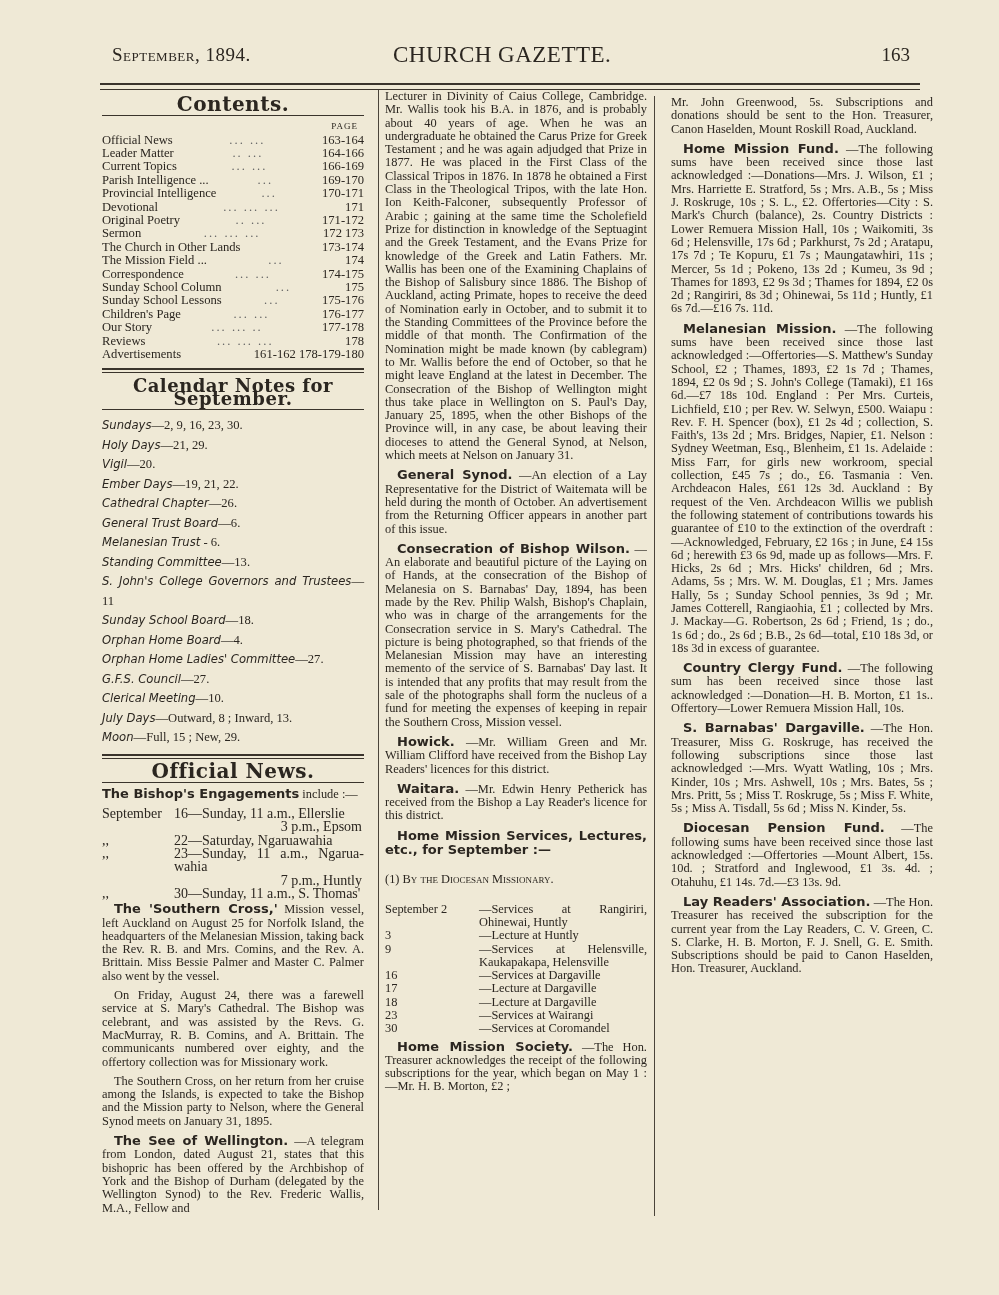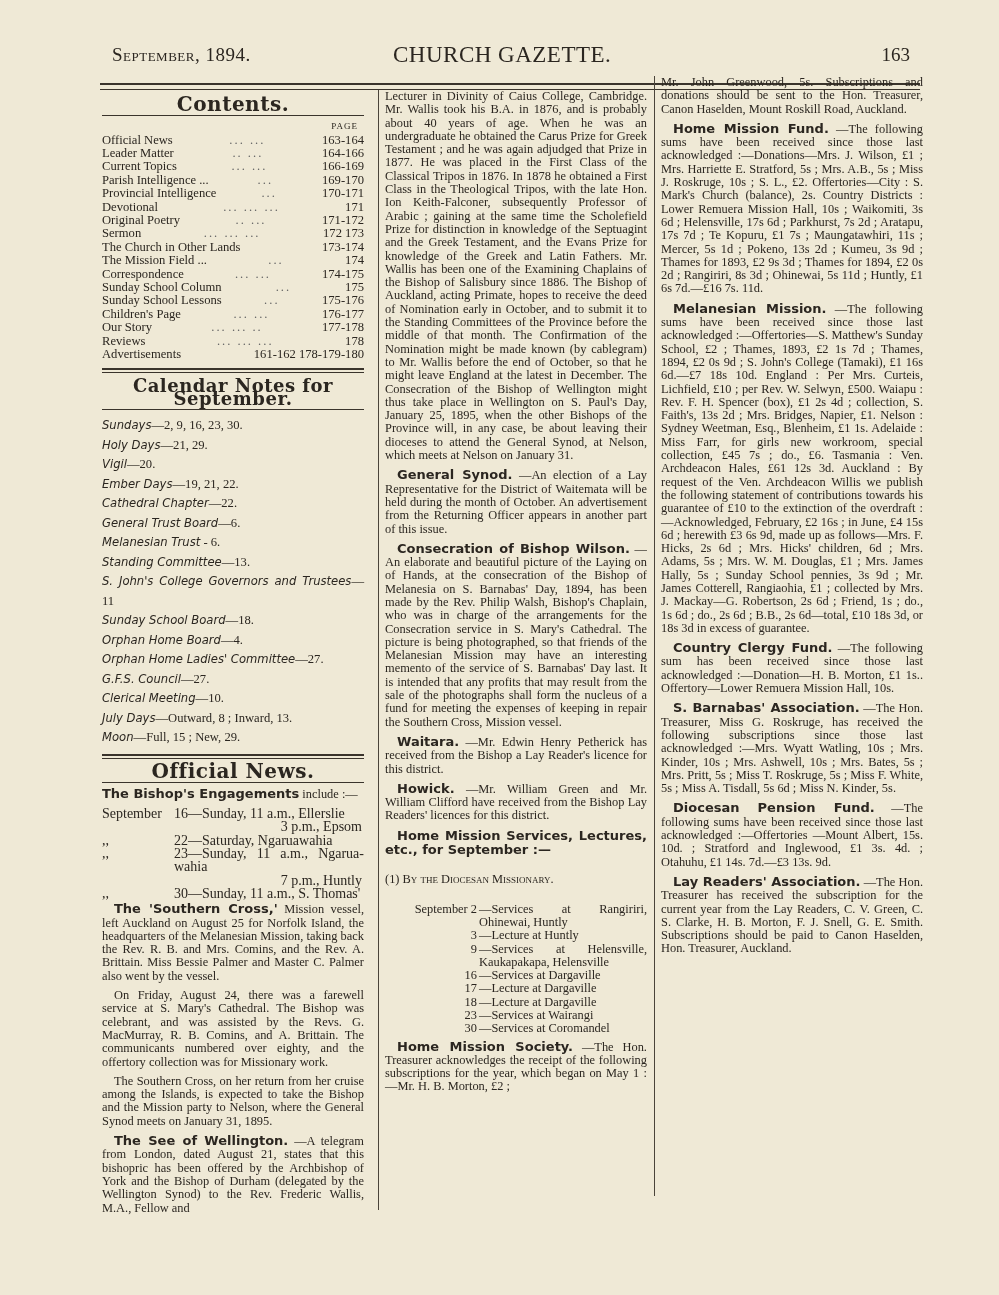--- a/index.html
+++ b/index.html
@@ -13,41 +13,41 @@
   .page { position: absolute; left: 100px; top: 0; width: 830px; height: 1295px; }
   .header { position: absolute; top: 44px; left: 0; width: 830px; height: 30px; }
   .hdr-left { position: absolute; left: 12px; top: 0; font-size: 19px; letter-spacing: 0.5px; font-variant: small-caps; }
   .hdr-center { position: absolute; left: 293px; top: -2px; font-size: 23px; letter-spacing: 0.5px; }
   .hdr-right { position: absolute; right: 20px; top: 0; font-size: 19px; }
   .hdr-rule { position: absolute; top: 83px; left: 0; width: 820px; height: 4px; border-top: 2px solid #3a342c; border-bottom: 1px solid #3a342c; }
 
   .col { position: absolute; top: 92px; font-size: 12.4px; line-height: 13.3px; text-align: justify; }
   .col1 { left: 2px; width: 262px; }
   .col2 { left: 278px; width: 262px; border-left: 1px solid #4a443a; padding-left: 6px; top: 90px; height: 1120px; }
-  .col3 { left: 554px; width: 262px; border-left: 1px solid #4a443a; padding-left: 6px; top: 76px; height: 1120px; }
+  .col3 { left: 554px; width: 262px; border-left: 1px solid #4a443a; padding-left: 16px; top: 96px; height: 1120px; }
   .section-title { text-align: center; font-family: "DejaVu Serif", serif; font-weight: bold; font-size: 20px; margin: 6px 0 4px 0; letter-spacing: 0.5px; }
   .thin-rule { border-top: 1px solid #3a342c; margin: 4px 0; }
   .double-rule { border-top: 2px solid #3a342c; border-bottom: 1px solid #3a342c; height: 2px; margin: 6px 0; }
 
   .toc-head { text-align: right; font-size: 9px; letter-spacing: 1px; margin-right: 6px; }
   .toc-row { display: flex; justify-content: space-between; font-size: 12.6px; line-height: 13.4px; }
   .toc-row .dots { flex: 1; color: #666; padding: 0 6px; text-align: center; letter-spacing: 2px; }
 
   .cal-item { font-size: 12.6px; line-height: 19.5px; }
   .cal-item i { font-family: "DejaVu Sans", sans-serif; font-style: oblique; font-size: 11.6px; }
 
   p { margin: 0 0 6px 0; text-indent: 12px; }
   p.noind { text-indent: 0; }
   .head-run { font-family: "DejaVu Sans", sans-serif; font-weight: bold; font-size: 13px; }
   .eng-row { display: flex; font-size: 14px; line-height: 13.3px; }
   .eng-row .a { width: 72px; }
   .eng-row .b { flex: 1; }
   .indent-r { text-align: right; padding-right: 2px; }
   .svc-row { display: flex; line-height: 13.3px; }
-  .svc-row .a { width: 92px; text-align: right; padding-right: 2px; }
+  .svc-row .a { width: 92px; padding-right: 2px; }
   .svc-row .b { flex: 1; }
   .center-caps { text-align: left; font-variant: small-caps; margin: 16px 0; }
 </style>
 </head>
 <body>
 
 <div class="page">
 
   <div class="header">
     <span class="hdr-left">September, 1894.</span>
@@ -149,21 +149,21 @@
       </div>
     <div class="double-rule"></div>
 
     <div class="section-title" style="font-size:18px">Calendar Notes for September.</div>
     <div class="thin-rule"></div>
     <div id="cal" style="margin-top:6px">
         <div class="cal-item"><i>Sundays</i><span>—2, 9, 16, 23, 30.</span></div>
         <div class="cal-item"><i>Holy Days</i><span>—21, 29.</span></div>
         <div class="cal-item"><i>Vigil</i><span>—20.</span></div>
         <div class="cal-item"><i>Ember Days</i><span>—19, 21, 22.</span></div>
-        <div class="cal-item"><i>Cathedral Chapter</i><span>—22.</span></div>
+        <div class="cal-item"><i>Cathedral Chapter</i><span>—26.</span></div>
         <div class="cal-item"><i>General Trust Board</i><span>—6.</span></div>
         <div class="cal-item"><i>Melanesian Trust</i><span> - 6.</span></div>
         <div class="cal-item"><i>Standing Committee</i><span>—13.</span></div>
         <div class="cal-item"><i>S. John's College Governors and Trustees</i><span>—11</span></div>
         <div class="cal-item"><i>Sunday School Board</i><span>—18.</span></div>
         <div class="cal-item"><i>Orphan Home Board</i><span>—4.</span></div>
         <div class="cal-item"><i>Orphan Home Ladies' Committee</i><span>—27.</span></div>
         <div class="cal-item"><i>G.F.S. Council</i><span>—27.</span></div>
         <div class="cal-item"><i>Clerical Meeting</i><span>—10.</span></div>
         <div class="cal-item"><i>July Days</i><span>—Outward, 8 ; Inward, 13.</span></div>
@@ -221,27 +221,27 @@
     <p class="noind">Lecturer in Divinity of Caius College, Cambridge. Mr. Wallis took his B.A. in 1876, and is probably about 40 years of age. When he was an undergraduate he obtained the Carus Prize for Greek Testament ; and he was again adjudged that Prize in 1877. He was placed in the First Class of the Classical Tripos in 1876. In 1878 he obtained a First Class in the Theological Tripos, with the late Hon. Ion Keith-Falconer, subsequently Professor of Arabic ; gaining at the same time the Scholefield Prize for distinction in knowledge of the Septuagint and the Greek Testament, and the Evans Prize for knowledge of the Greek and Latin Fathers. Mr. Wallis has been one of the Examining Chaplains of the Bishop of Salisbury since 1886. The Bishop of Auckland, acting Primate, hopes to receive the deed of Nomination early in October, and to submit it to the Standing Committees of the Province before the middle of that month. The Confirmation of the Nomination might be made known (by cablegram) to Mr. Wallis before the end of October, so that he might leave England at the latest in December. The Consecration of the Bishop of Wellington might thus take place in Wellington on S. Paul's Day, January 25, 1895, when the other Bishops of the Province will, in any case, be about leaving their dioceses to attend the General Synod, at Nelson, which meets at Nelson on January 31.</p>
     <p>
       <span class="head-run">General Synod.</span>
       <span>—An election of a Lay Representative for the District of Waitemata will be held during the month of October. An advertisement from the Returning Officer appears in another part of this issue.</span>
     </p>
     <p>
       <span class="head-run">Consecration of Bishop Wilson.</span>
       <span>—An elaborate and beautiful picture of the Laying on of Hands, at the consecration of the Bishop of Melanesia on S. Barnabas' Day, 1894, has been made by the Rev. Philip Walsh, Bishop's Chaplain, who was in charge of the arrangements for the Consecration service in S. Mary's Cathedral. The picture is being photographed, so that friends of the Melanesian Mission may have an interesting memento of the service of S. Barnabas' Day last. It is intended that any profits that may result from the sale of the photographs shall form the nucleus of a fund for meeting the expenses of keeping in repair the Southern Cross, Mission vessel.</span>
     </p>
     <p>
+      <span class="head-run">Howick.</span>
+      <span>—Mr. William Green and Mr. William Clifford have received from the Bishop Lay Readers' licences for this district.</span>
+    </p>
+    <p>
       <span class="head-run">Waitara.</span>
       <span>—Mr. Edwin Henry Petherick has received from the Bishop a Lay Reader's licence for this district.</span>
     </p>
-    <p>
-      <span class="head-run">Howick.</span>
-      <span>—Mr. William Green and Mr. William Clifford have received from the Bishop Lay Readers' licences for this district.</span>
-    </p>
     <p class="noind" style="text-indent:12px">
       <span class="head-run">Home Mission Services, Lectures, etc., for September :—</span>
     </p>
     <div class="center-caps">(1) By the Diocesan Missionary.</div>
     <div id="svc" style="margin-bottom:4px">
         <div class="svc-row">
           <span class="a">September 2</span>
           <span class="b">—Services at Rangiriri, Ohinewai, Huntly</span>
         </div>
         <div class="svc-row">
@@ -287,21 +287,21 @@
     </p>
     <p>
       <span class="head-run">Melanesian Mission.</span>
       <span>—The following sums have been received since those last acknowledged :—Offertories—S. Matthew's Sunday School, £2 ; Thames, 1893, £2 1s 7d ; Thames, 1894, £2 0s 9d ; S. John's College (Tamaki), £1 16s 6d.—£7 18s 10d. England : Per Mrs. Curteis, Lichfield, £10 ; per Rev. W. Selwyn, £500. Waiapu : Rev. F. H. Spencer (box), £1 2s 4d ; collection, S. Faith's, 13s 2d ; Mrs. Bridges, Napier, £1. Nelson : Sydney Weetman, Esq., Blenheim, £1 1s. Adelaide : Miss Farr, for girls new workroom, special collection, £45 7s ; do., £6. Tasmania : Ven. Archdeacon Hales, £61 12s 3d. Auckland : By request of the Ven. Archdeacon Willis we publish the following statement of contributions towards his guarantee of £10 to the extinction of the overdraft :—Acknowledged, February, £2 16s ; in June, £4 15s 6d ; herewith £3 6s 9d, made up as follows—Mrs. F. Hicks, 2s 6d ; Mrs. Hicks' children, 6d ; Mrs. Adams, 5s ; Mrs. W. M. Douglas, £1 ; Mrs. James Hally, 5s ; Sunday School pennies, 3s 9d ; Mr. James Cotterell, Rangiaohia, £1 ; collected by Mrs. J. Mackay—G. Robertson, 2s 6d ; Friend, 1s ; do., 1s 6d ; do., 2s 6d ; B.B., 2s 6d—total, £10 18s 3d, or 18s 3d in excess of guarantee.</span>
     </p>
     <p>
       <span class="head-run">Country Clergy Fund.</span>
       <span>—The following sum has been received since those last acknowledged :—Donation—H. B. Morton, £1 1s.. Offertory—Lower Remuera Mission Hall, 10s.</span>
     </p>
     <p>
-      <span class="head-run">S. Barnabas' Association.</span>
+      <span class="head-run">S. Barnabas' Dargaville.</span>
       <span>—The Hon. Treasurer, Miss G. Roskruge, has received the following subscriptions since those last acknowledged :—Mrs. Wyatt Watling, 10s ; Mrs. Kinder, 10s ; Mrs. Ashwell, 10s ; Mrs. Bates, 5s ; Mrs. Pritt, 5s ; Miss T. Roskruge, 5s ; Miss F. White, 5s ; Miss A. Tisdall, 5s 6d ; Miss N. Kinder, 5s.</span>
     </p>
     <p>
       <span class="head-run">Diocesan Pension Fund.</span>
       <span>—The following sums have been received since those last acknowledged :—Offertories —Mount Albert, 15s. 10d. ; Stratford and Inglewood, £1 3s. 4d. ; Otahuhu, £1 14s. 7d.—£3 13s. 9d.</span>
     </p>
     <p>
       <span class="head-run">Lay Readers' Association.</span>
       <span>—The Hon. Treasurer has received the subscription for the current year from the Lay Readers, C. V. Green, C. S. Clarke, H. B. Morton, F. J. Snell, G. E. Smith. Subscriptions should be paid to Canon Haselden, Hon. Treasurer, Auckland.</span>
     </p>

